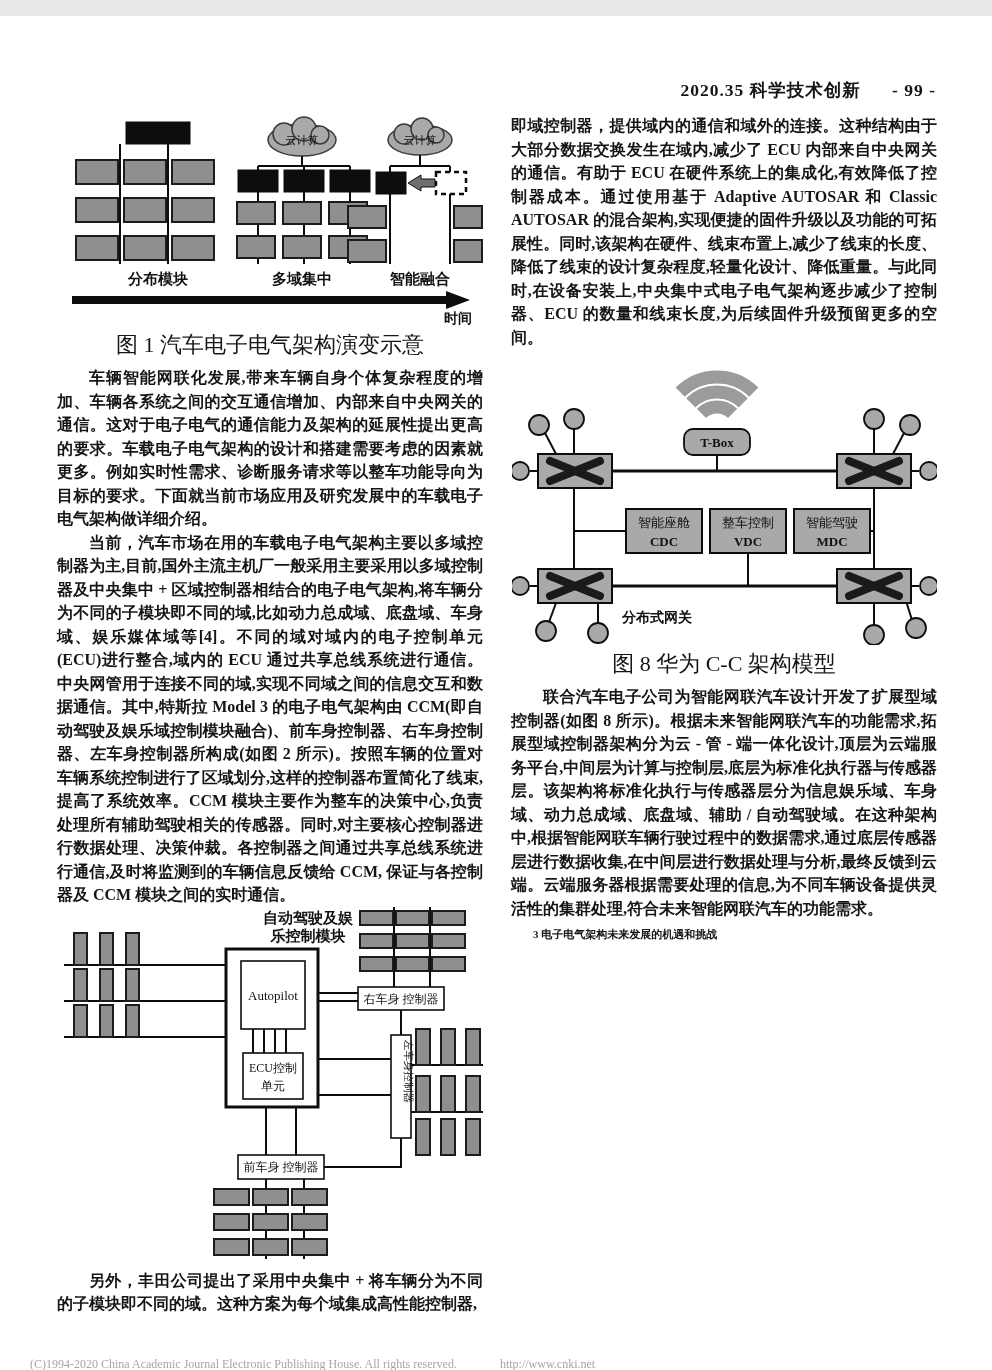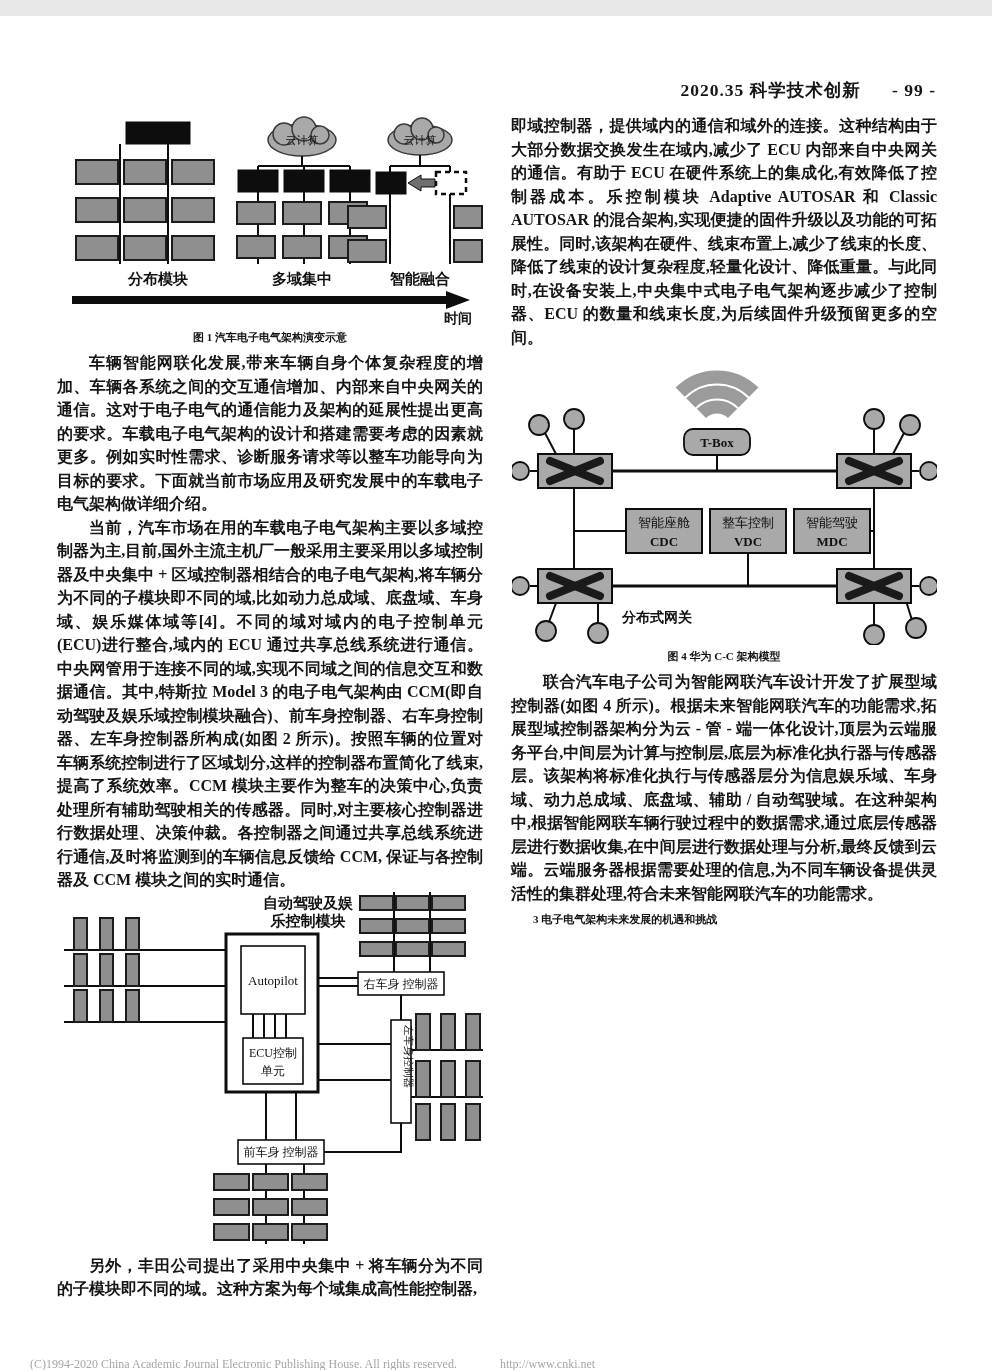--- a/index.html
+++ b/index.html
@@ -4,21 +4,21 @@
 <style>
   html,body{margin:0;padding:0;background:#e8e8e8;}
   .page{position:relative;width:992px;height:1370px;margin:16px auto;background:#ffffff;
         font-family:"Liberation Serif","DejaVu Serif",serif;color:#151515;overflow:hidden;}
   .header{position:absolute;top:62px;right:56px;font-weight:bold;font-size:17.5px;letter-spacing:1px;}
   .header .pageno{margin-left:26px;}
   .cols{position:absolute;top:98px;left:57px;display:flex;gap:28px;}
   .col{width:426px;}
   p.body{margin:0;text-align:justify;text-indent:2em;font-size:16px;line-height:23.5px;font-weight:600;}
   p.cont{text-indent:0;}
-  .caption{text-align:center;font-weight:bold;font-size:11px;margin:4px 0 6px 0;}
+  .caption{text-align:center;font-weight:normal;font-size:22px;margin:4px 0 6px 0;}
   .heading{font-weight:bold;font-size:11px;line-height:24px;margin:2px 0;text-indent:2em;}
   figure{margin:0;padding:0;}
   svg{display:block;margin:0 auto;}
   svg text{font-family:"Liberation Serif","DejaVu Serif",serif;fill:#111;}
   .footer{position:absolute;left:30px;bottom:14px;color:#a6a6a6;font-size:12px;white-space:nowrap;}
   .footer .url{margin-left:40px;}
   .modbox{fill:#8f8f8f;stroke:#1c1c1c;stroke-width:2;}
   .blackbox{fill:#0d0d0d;stroke:#0d0d0d;}
   .wire{stroke:#0d0d0d;stroke-width:2;fill:none;}
   .wire3{stroke:#0d0d0d;stroke-width:3;fill:none;}
@@ -201,21 +201,21 @@
               <rect class="modbox" x="195" y="332" width="35" height="16"></rect>
               <rect class="modbox" x="234" y="332" width="35" height="16"></rect>
           </g>
         </svg>
       </figure>
 
       <p class="body">另外，丰田公司提出了采用中央集中 + 将车辆分为不同的子模块即不同的域。这种方案为每个域集成高性能控制器,</p>
     </div>
 
     <div class="col">
-      <p class="body cont">即域控制器，提供域内的通信和域外的连接。这种结构由于大部分数据交换发生在域内,减少了 ECU 内部来自中央网关的通信。有助于 ECU 在硬件系统上的集成化,有效降低了控制器成本。乐控制模块 Adaptive AUTOSAR 和 Classic AUTOSAR 的混合架构,实现便捷的固件升级以及功能的可拓展性。同时,该架构在硬件、线束布置上,减少了线束的长度、降低了线束的设计复杂程度,轻量化设计、降低重量。与此同时,在设备安装上,中央集中式电子电气架构逐步减少了控制器、ECU 的数量和线束长度,为后续固件升级预留更多的空间。</p>
+      <p class="body cont">即域控制器，提供域内的通信和域外的连接。这种结构由于大部分数据交换发生在域内,减少了 ECU 内部来自中央网关的通信。有助于 ECU 在硬件系统上的集成化,有效降低了控制器成本。通过使用基于 Adaptive AUTOSAR 和 Classic AUTOSAR 的混合架构,实现便捷的固件升级以及功能的可拓展性。同时,该架构在硬件、线束布置上,减少了线束的长度、降低了线束的设计复杂程度,轻量化设计、降低重量。与此同时,在设备安装上,中央集中式电子电气架构逐步减少了控制器、ECU 的数量和线束长度,为后续固件升级预留更多的空间。</p>
 
       <figure>
         <svg width="425" height="296" viewBox="0 0 425 296">
 
           <g stroke="#9b9b9b" stroke-width="13" fill="none">
             <path d="M 168.2 43.2 A 52 52 0 0 1 241.8 43.2"></path>
             <path d="M 178.8 53.8 A 37 37 0 0 1 231.2 53.8"></path>
             <path d="M 189.4 64.4 A 22 22 0 0 1 220.6 64.4"></path>
           </g>
 
@@ -293,23 +293,23 @@
               <circle class="node" cx="362" cy="286" r="10"></circle>
               <circle class="node" cx="404" cy="279" r="10"></circle>
             <rect class="switch" x="325" y="220" width="74" height="34"></rect>
             <line class="xline" x1="337" y1="227" x2="387" y2="247"></line>
               <line class="xline" x1="387" y1="227" x2="337" y2="247"></line>
           </g>
 
           <text class="lbl" x="110" y="273" font-size="14">分布式网关</text>
         </svg>
       </figure>
-      <div class="caption">图 4 华为 C-C 架构模型</div>
-
-      <p class="body">联合汽车电子公司为智能网联汽车设计开发了扩展型域控制器(如图 4 所示)。根据未来智能网联汽车的功能需求,拓展型域控制器架构分为云 - 管 - 端一体化设计,顶层为云端服务平台,中间层为计算与控制层,底层为标准化执行器与传感器层。该架构将标准化执行与传感器层分为信息娱乐域、车身域、动力总成域、底盘域、辅助 / 自动驾驶域。在这种架构中,根据智能网联车辆行驶过程中的数据需求,通过底层传感器层进行数据收集,在中间层进行数据处理与分析,最终反馈到云端。云端服务器根据需要处理的信息,为不同车辆设备提供灵活性的集群处理,符合未来智能网联汽车的功能需求。</p>
+      <div class="caption">图 8 华为 C-C 架构模型</div>
+
+      <p class="body">联合汽车电子公司为智能网联汽车设计开发了扩展型域控制器(如图 8 所示)。根据未来智能网联汽车的功能需求,拓展型域控制器架构分为云 - 管 - 端一体化设计,顶层为云端服务平台,中间层为计算与控制层,底层为标准化执行器与传感器层。该架构将标准化执行与传感器层分为信息娱乐域、车身域、动力总成域、底盘域、辅助 / 自动驾驶域。在这种架构中,根据智能网联车辆行驶过程中的数据需求,通过底层传感器层进行数据收集,在中间层进行数据处理与分析,最终反馈到云端。云端服务器根据需要处理的信息,为不同车辆设备提供灵活性的集群处理,符合未来智能网联汽车的功能需求。</p>
       <div class="heading">3 电子电气架构未来发展的机遇和挑战</div>
     </div>
   </div>
 
   <div class="footer">
     <span>(C)1994-2020 China Academic Journal Electronic Publishing House. All rights reserved.</span>
     <span class="url">http://www.cnki.net</span>
   </div>
 
 </div>

